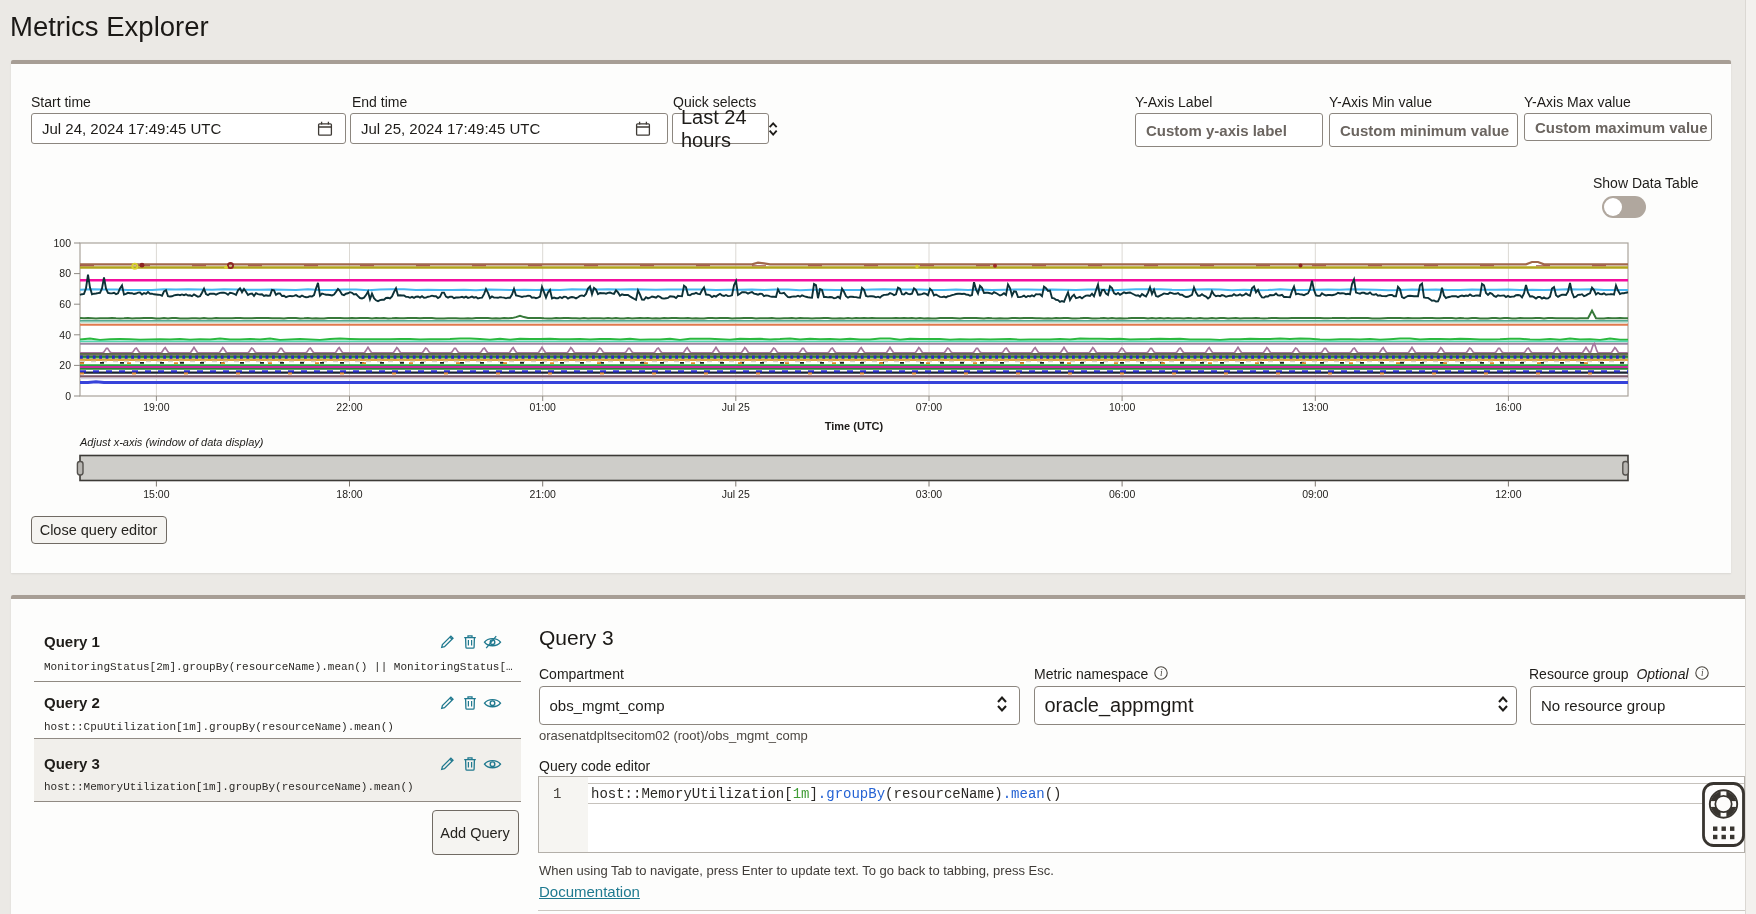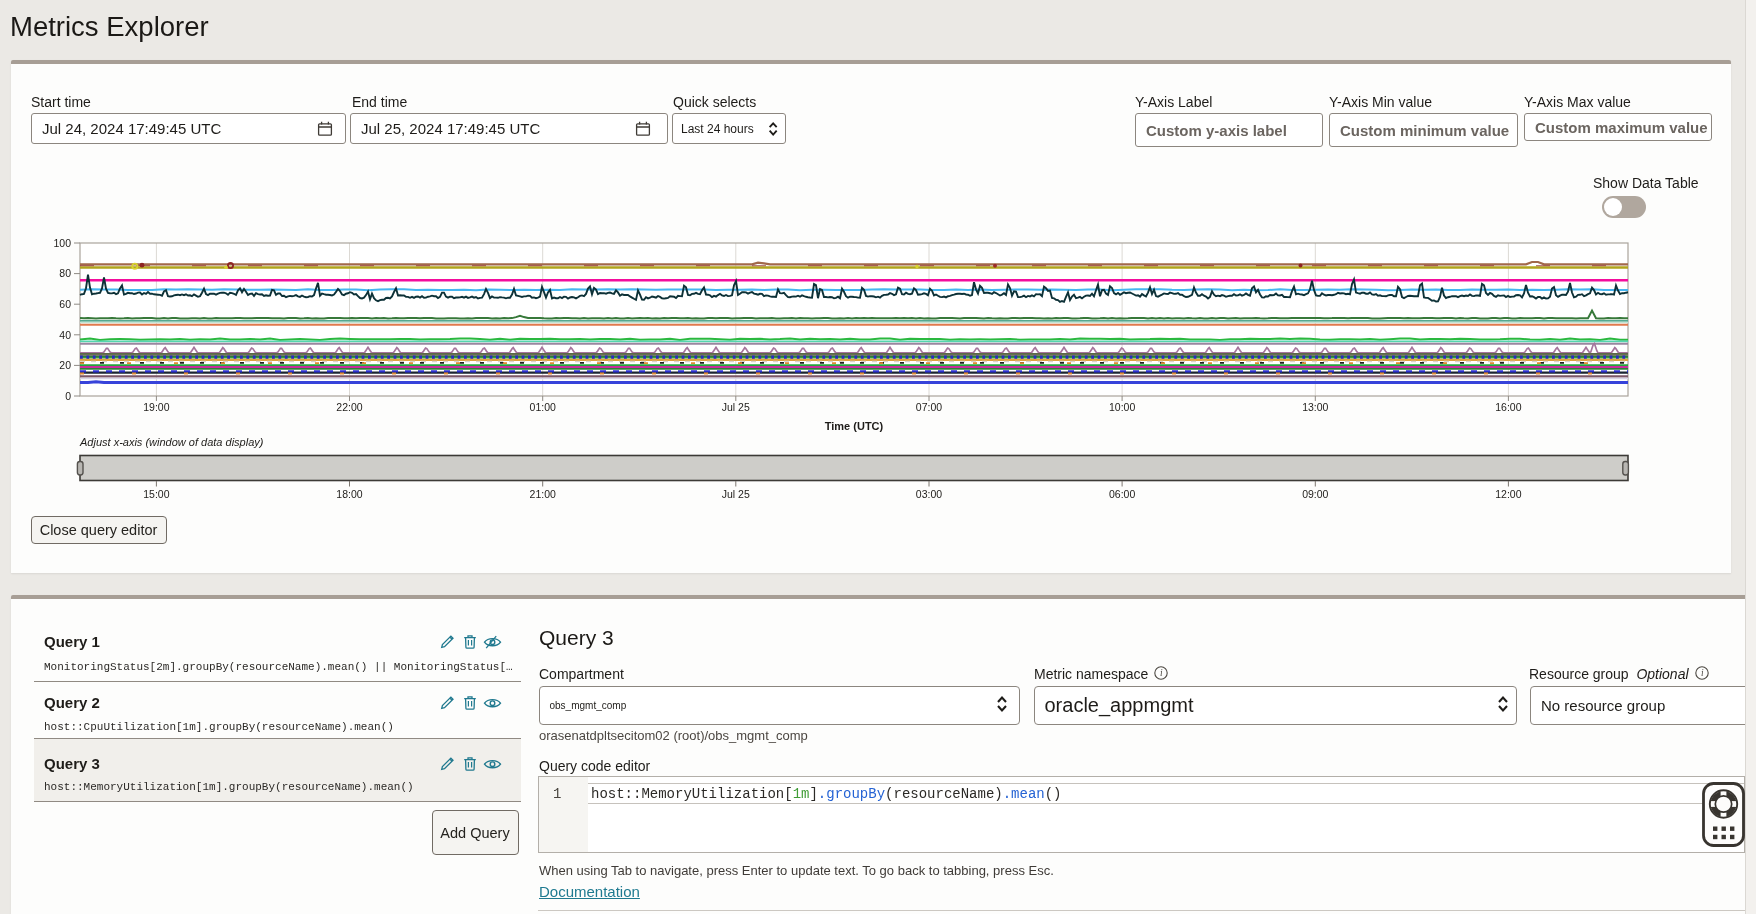--- a/index.html
+++ b/index.html
@@ -29,21 +29,21 @@
 <rect x="1.6" y="2.8" width="12.8" height="11.4" rx="1" fill="none" stroke="#3f3b36" stroke-width="1.3"></rect>
 <path d="M1.6 6 H14.4 M4.6 0.8 V3.6 M11.4 0.8 V3.6" fill="none" stroke="#3f3b36" stroke-width="1.3"></path>
   </svg>
 <div class="lbl" style="left:352px;top:94px;">End time</div>
 <div class="inp" style="left:350px;top:113px;width:318px;height:31px;">Jul 25, 2024 17:49:45 UTC</div>
 <svg class="abs" style="left:635px;top:121px" width="16" height="16" viewBox="0 0 16 16">
 <rect x="1.6" y="2.8" width="12.8" height="11.4" rx="1" fill="none" stroke="#3f3b36" stroke-width="1.3"></rect>
 <path d="M1.6 6 H14.4 M4.6 0.8 V3.6 M11.4 0.8 V3.6" fill="none" stroke="#3f3b36" stroke-width="1.3"></path>
   </svg>
 <div class="lbl" style="left:673px;top:94px;">Quick selects</div>
-<div class="inp" style="left:672px;top:113px;width:114px;height:31px;font-size:12px;padding-left:8px;">Last 24 hours</div>
+<div class="inp" style="left:672px;top:113px;width:97px;height:31px;font-size:20px;padding-left:8px;">Last 24 hours</div>
 <svg class="abs" style="left:766.5px;top:120.5px" width="12.32" height="15.84" viewBox="0 0 14 18">
 <path d="M3 7 L7 2.6 L11 7" fill="none" stroke="#1e1c19" stroke-width="2.1"></path>
 <path d="M3 11 L7 15.4 L11 11" fill="none" stroke="#1e1c19" stroke-width="2.1"></path>
   </svg>
 
 <div class="lbl" style="left:1135px;top:94px;">Y-Axis Label</div>
 <div class="inp" style="left:1135px;top:113px;width:188px;height:34px;">
     <span class="ph">Custom y-axis label</span>
   </div>
 <div class="lbl" style="left:1329px;top:94px;">Y-Axis Min value</div>
@@ -205,21 +205,21 @@
 <svg class="abs" style="left:483px;top:756px" width="19" height="16" viewBox="0 0 19 16">
 <path d="M1.5 8.2 C5 3.4 14 3.4 17.5 8.2 C14 13 5 13 1.5 8.2 Z" fill="none" stroke="#20798f" stroke-width="1.4"></path>
 <circle cx="9.5" cy="8.2" r="2.3" fill="none" stroke="#20798f" stroke-width="1.4"></circle>
   </svg>
 <div class="qcode" style="left:44px;top:780.5px;">host::MemoryUtilization[1m].groupBy(resourceName).mean()</div>
 <div class="sep" style="top:801.3px;"></div>
 <div class="btn" style="left:431.5px;top:810px;width:87px;height:45px;">Add Query</div>
 
 <div class="abs" style="left:539px;top:626px;font-size:21px;color:#1b1916;">Query 3</div>
 <div class="lbl" style="left:539px;top:666px;">Compartment</div>
-<div class="inp" style="left:538.5px;top:686px;width:481.5px;height:39px;border-radius:4px;font-size:10px;">obs_mgmt_comp</div>
+<div class="inp" style="left:538.5px;top:686px;width:481.5px;height:39px;border-radius:4px;font-size:15px;">obs_mgmt_comp</div>
 <svg class="abs" style="left:995px;top:694.5px" width="14.0" height="18.0" viewBox="0 0 14 18">
 <path d="M3 7 L7 2.6 L11 7" fill="none" stroke="#1e1c19" stroke-width="2.1"></path>
 <path d="M3 11 L7 15.4 L11 11" fill="none" stroke="#1e1c19" stroke-width="2.1"></path>
   </svg>
 <div class="abs" style="left:539px;top:727.5px;font-size:13px;color:#4b4641;">orasenatdpltsecitom02 (root)/obs_mgmt_comp</div>
 
 <div class="lbl" style="left:1034px;top:666px;">Metric namespace</div>
 <svg class="abs" style="left:1154px;top:666px" width="14" height="14" viewBox="0 0 14 14">
 <circle cx="7" cy="7" r="6.2" fill="none" stroke="#4c4842" stroke-width="1.1"></circle>
 <text x="7.3" y="10.3" font-size="9.5" font-style="italic" font-family="Liberation Serif, serif" fill="#4c4842" text-anchor="middle">i</text>

